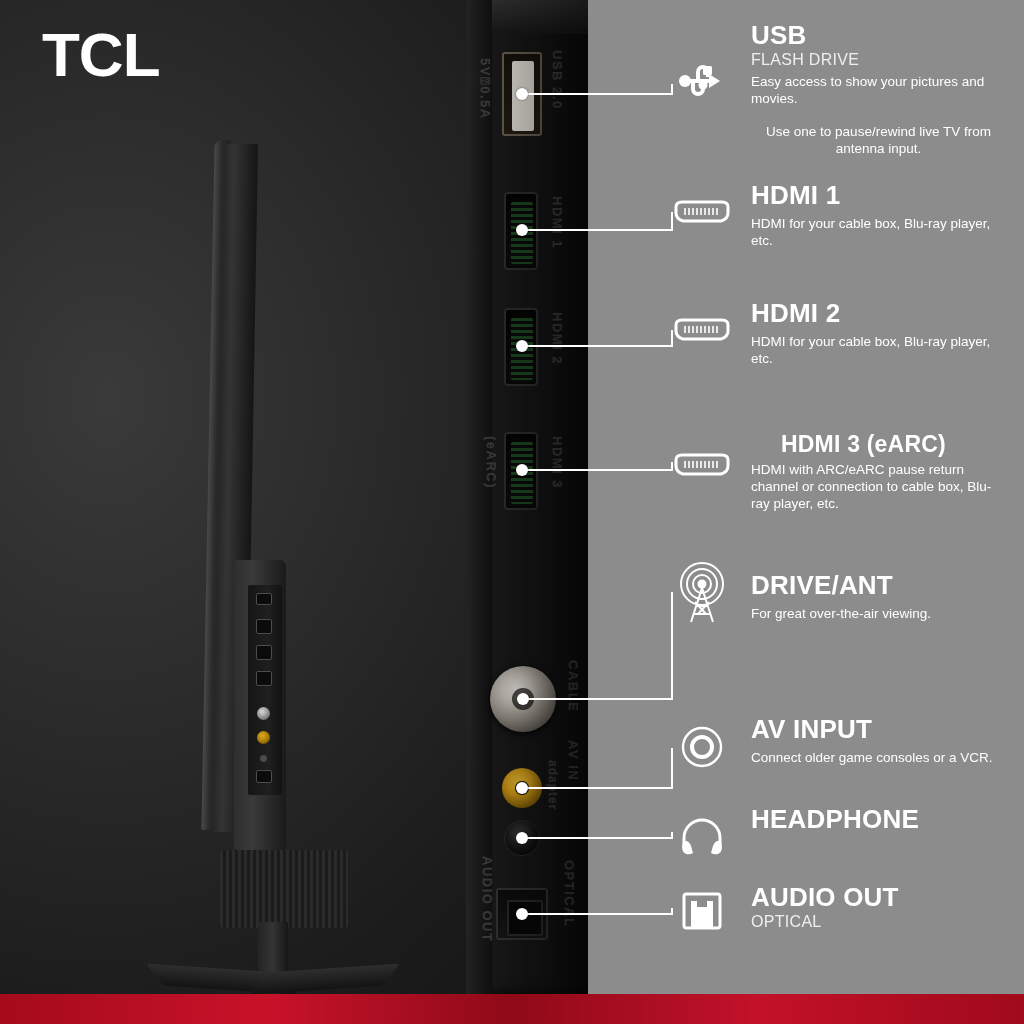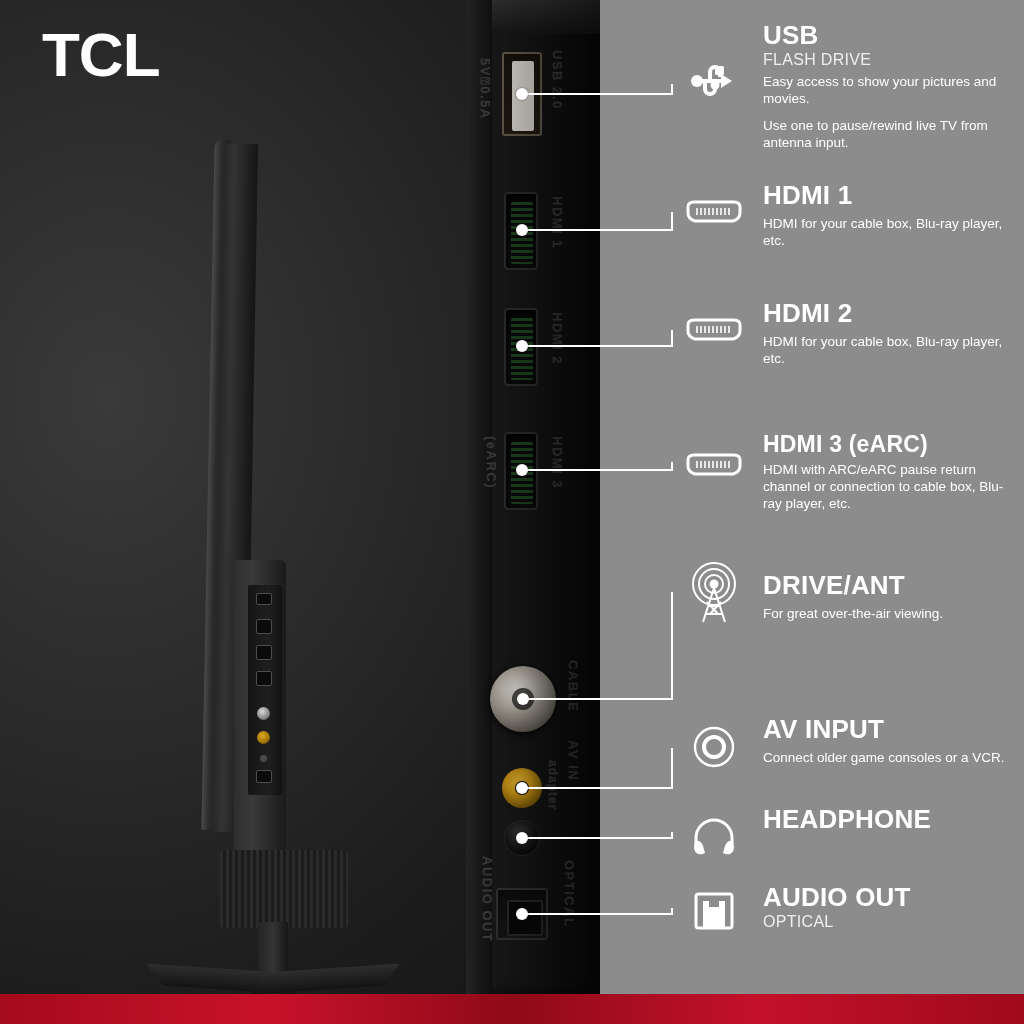--- a/index.html
+++ b/index.html
@@ -153,42 +153,42 @@
     position:absolute; width:12px; height:12px; border-radius:50%;
     background:#fff; box-shadow:0 0 2px rgba(0,0,0,.6); z-index:12;
   }
 
   
   #leaders{ position:absolute; left:0; top:0; width:1024px; height:994px;
             pointer-events:none; z-index:11; }
 
   
   #callout-panel{
-    position:absolute; left:600px; top:0; width:424px; height:994px;
+    position:absolute; left:588px; top:0; width:424px; height:994px;
     background:#8c8c8c;
   }
   .callout{ position:absolute; left:0; width:424px; }
   .co-icon{
     position:absolute; left:83px; width:62px; display:flex;
     align-items:center; justify-content:center;
   }
   .co-text{ position:absolute; left:163px; width:255px; }
   .co-title{
     color:#ffffff; font-size:26px; font-weight:bold; line-height:1.06;
     letter-spacing:.2px; white-space:nowrap;
   }
-  .co-title.small{ font-size:23px; }
+  .co-title.small{ font-size:23px;margin-left:30px; }
   .co-sub{
     color:#efefef; font-size:16px; font-weight:normal; line-height:1.12;
     letter-spacing:.3px; margin-top:1px;
   }
   .co-body{
     color:#ffffff; font-size:13.5px; line-height:1.26; margin-top:5px;
   }
-  .co-body.gap{ margin-top:10px; }
+  .co-body.gap{ margin-top:16px;text-align:center; }
 
   
   #red-bar{
     position:absolute; left:0; top:994px; width:1024px; height:30px;
     background:linear-gradient(90deg,#a50b1b 0%,#c8122a 26%,#8f0a18 50%,#c3112a 74%,#a00a1a 100%);
   }
 </style>
 </head>
 <body>
 

